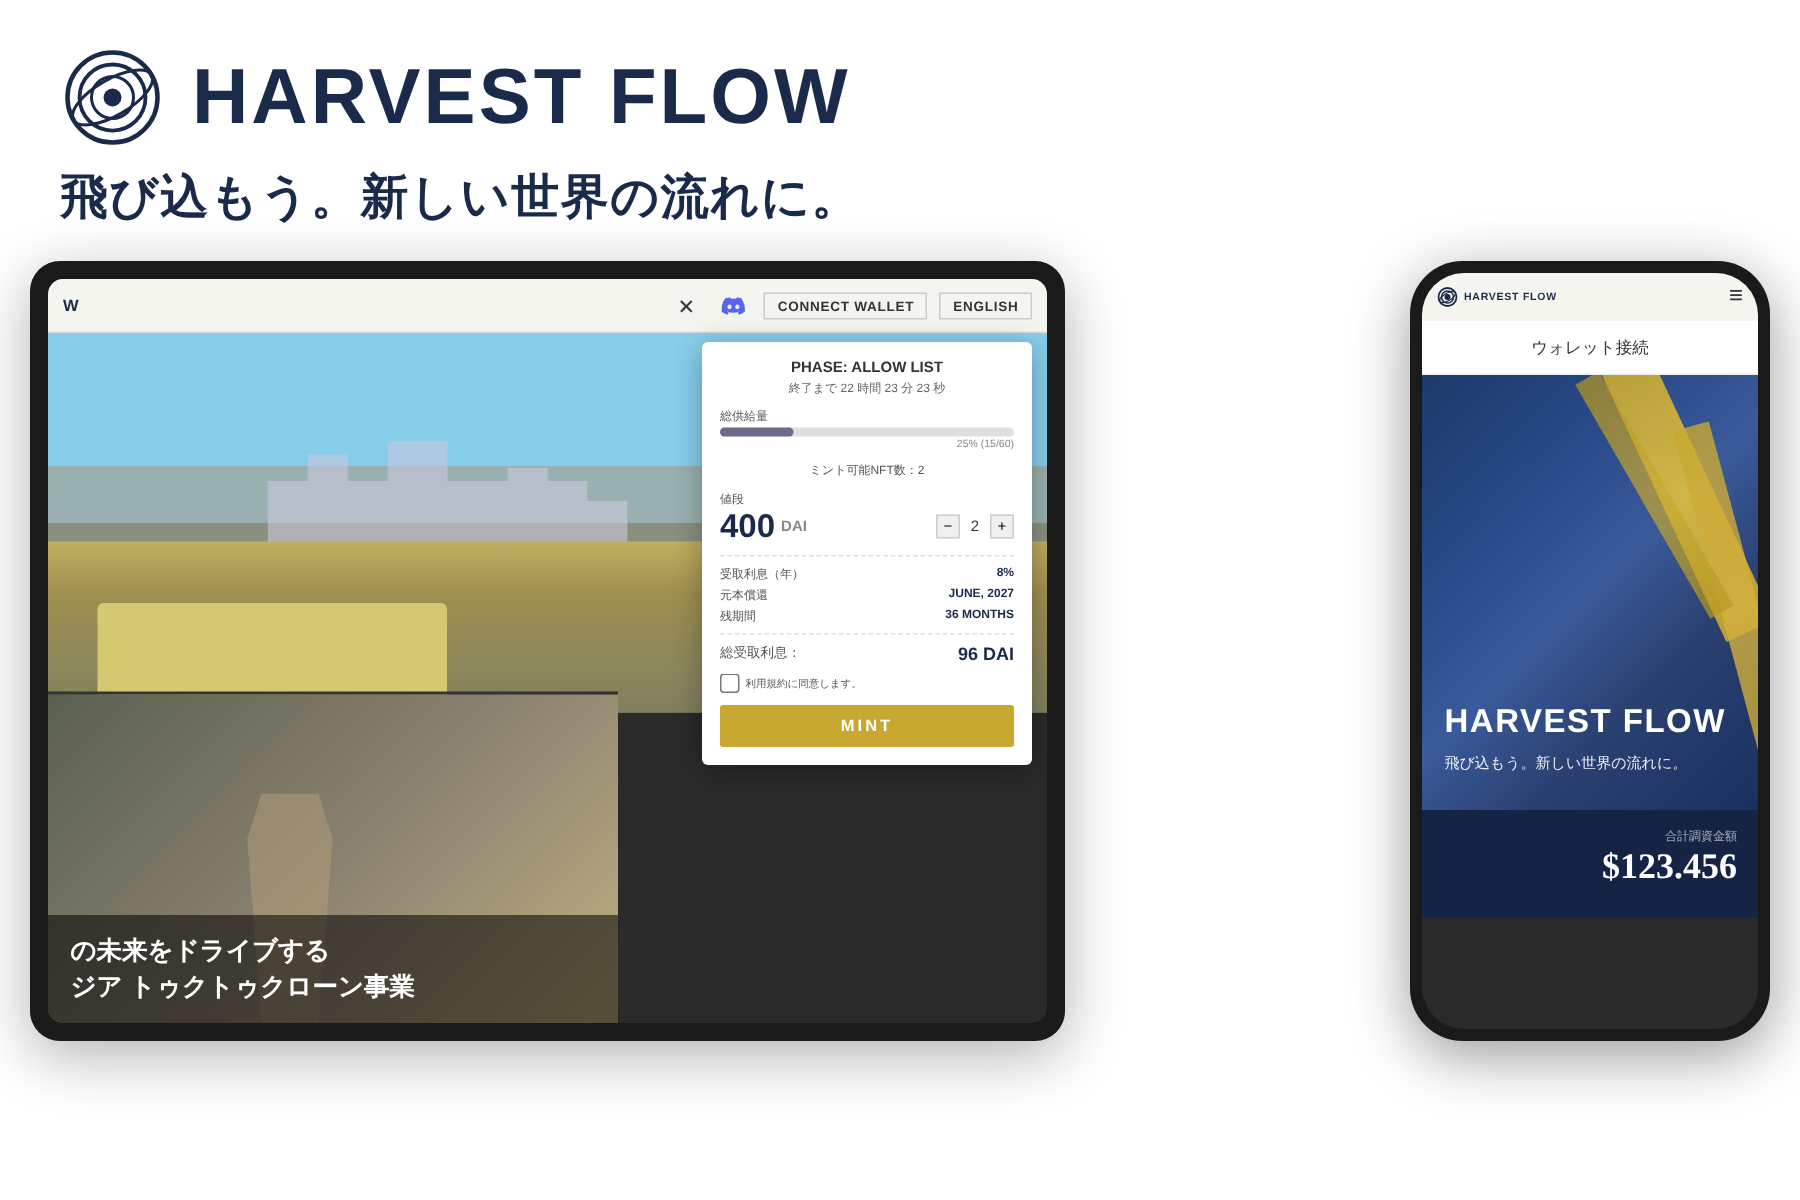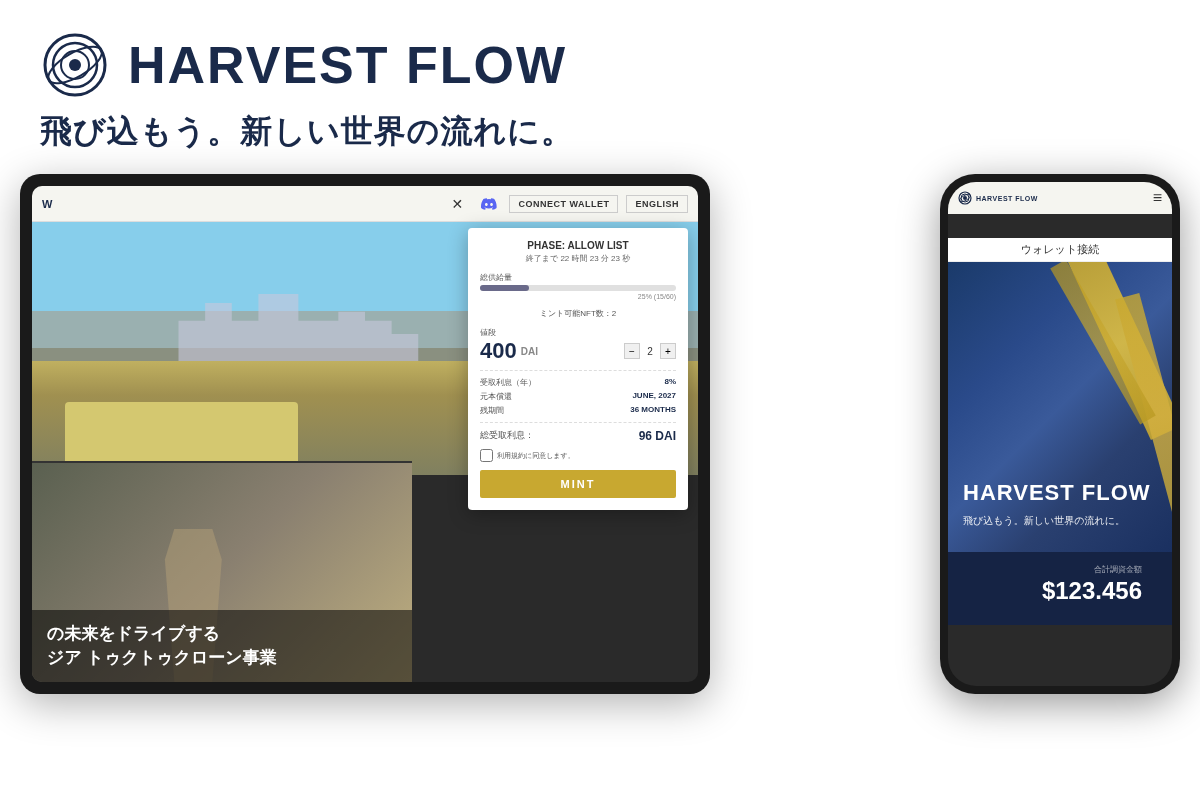--- a/index.html
+++ b/index.html
@@ -321,29 +321,28 @@
       align-items: center;
       gap: 4px;
     }
     .phone-nav-spacer { flex: 1; }
     .phone-hamburger {
       font-size: 16px;
       color: #333;
     }
     .phone-wallet-bar {
       background: white;
-      height: 24px;
+      height: 36px;
       display: flex;
       align-items: center;
       justify-content: center;
       font-size: 11px;
       color: #333;
       font-weight: 500;
       border-bottom: 1px solid #eee;
-      margin-top: 24px;
     }
     .phone-hero {
       height: 290px;
       position: relative;
       overflow: hidden;
     }
     .phone-hero-bg {
       position: absolute;
       top: 0; left: 0; right: 0; bottom: 0;
       background: linear-gradient(135deg, #1a3a6a 0%, #2a4a8a 30%, #3a5a9a 50%, #2a4070 70%, #1a3060 100%);
@@ -397,21 +396,22 @@
       color: rgba(255,255,255,0.9);
       margin-bottom: 4px;
     }
     .phone-hero-desc {
       font-size: 9px;
       color: rgba(255,255,255,0.75);
       line-height: 1.4;
     }
     .phone-stats {
       background: rgba(20,35,70,0.95);
-      padding: 12px 30px;
+      padding: 12px 14px;
+      font-family: Liberation Serif, serif;
     }
     .phone-stats-label {
       font-size: 8px;
       color: rgba(255,255,255,0.6);
       text-align: right;
       margin-bottom: 2px;
     }
     .phone-stats-main {
       font-size: 24px;
       font-weight: 900;

